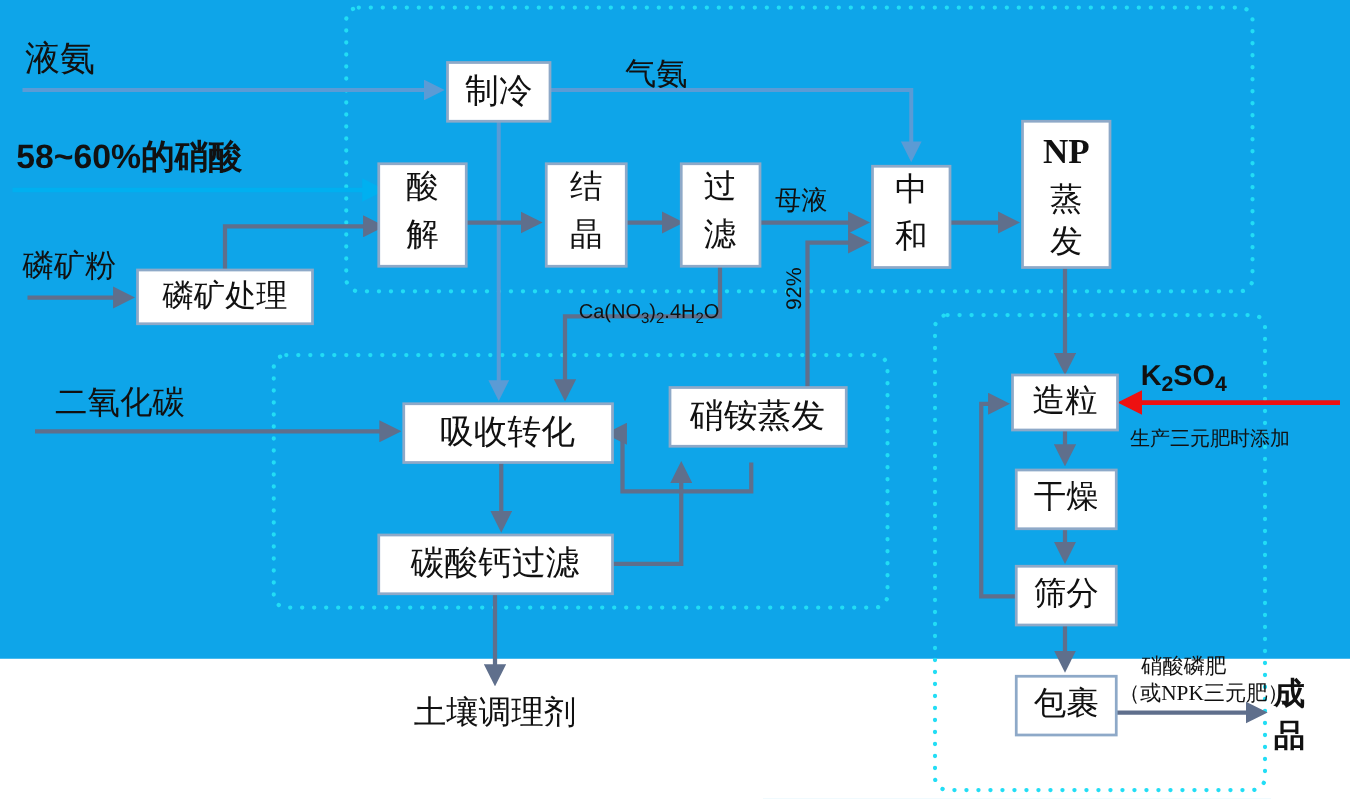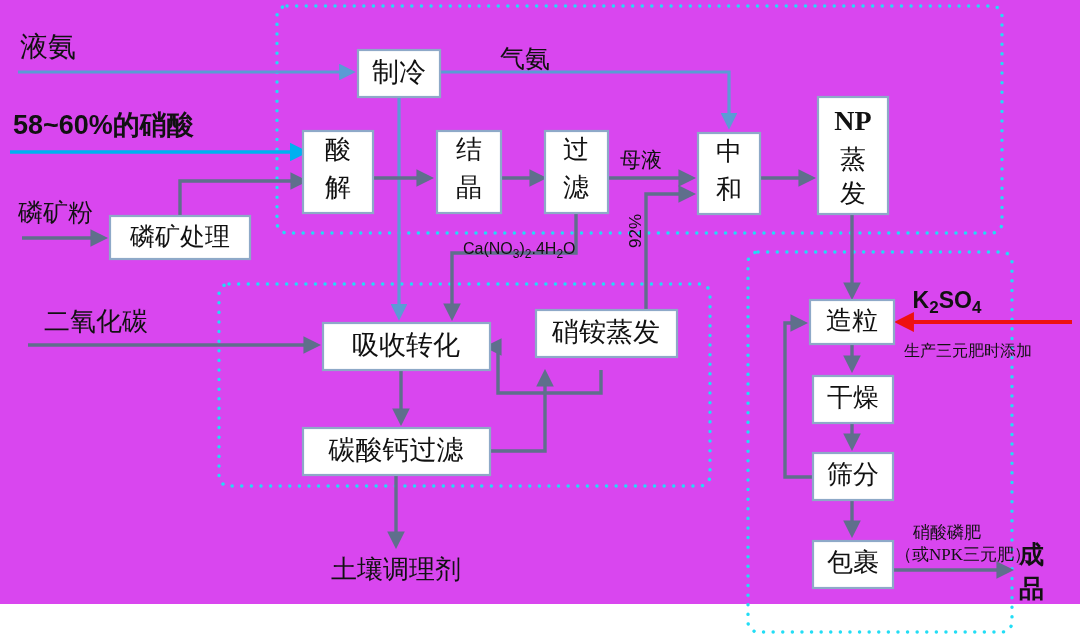--- a/index.html
+++ b/index.html
@@ -1,18 +1,18 @@
 <!DOCTYPE html>
 <html><head>
 <meta charset="utf-8">
 <style>
   html,body{margin:0;padding:0;background:#fff;}
   body{width:1080px;height:639px;overflow:hidden;
        font-family:"Liberation Sans","DejaVu Sans",sans-serif;}
-  #stage{position:relative;width:1080px;height:604px;background:#d946ef;text-align:right;}
+  #stage{position:relative;width:1080px;height:527px;background:#0ea5e9;text-align:right;}
   svg#diagram{position:absolute;left:0;top:0;width:1080px;height:639px;}
   .box-rect{fill:#ffffff;stroke:#8EA9C8;stroke-width:2.2;}
   .box-label{font-family:"Liberation Serif","DejaVu Serif",serif;
              fill:#111111;text-anchor:middle;dominant-baseline:middle;}
   .lbl{font-family:"Liberation Serif","DejaVu Serif",serif;fill:#111;}
   .lbl-sans{font-family:"Liberation Sans","DejaVu Sans",sans-serif;fill:#111;}
   .grp-dash{fill:none;stroke:#22DDF5;stroke-width:3.4;
             stroke-dasharray:0.1 9.5;stroke-linecap:round;}
   .flow{fill:none;stroke:#5F6F8C;stroke-width:3.4;}
   .flow-blue{fill:none;stroke:#5B9BD5;stroke-width:3.2;}

